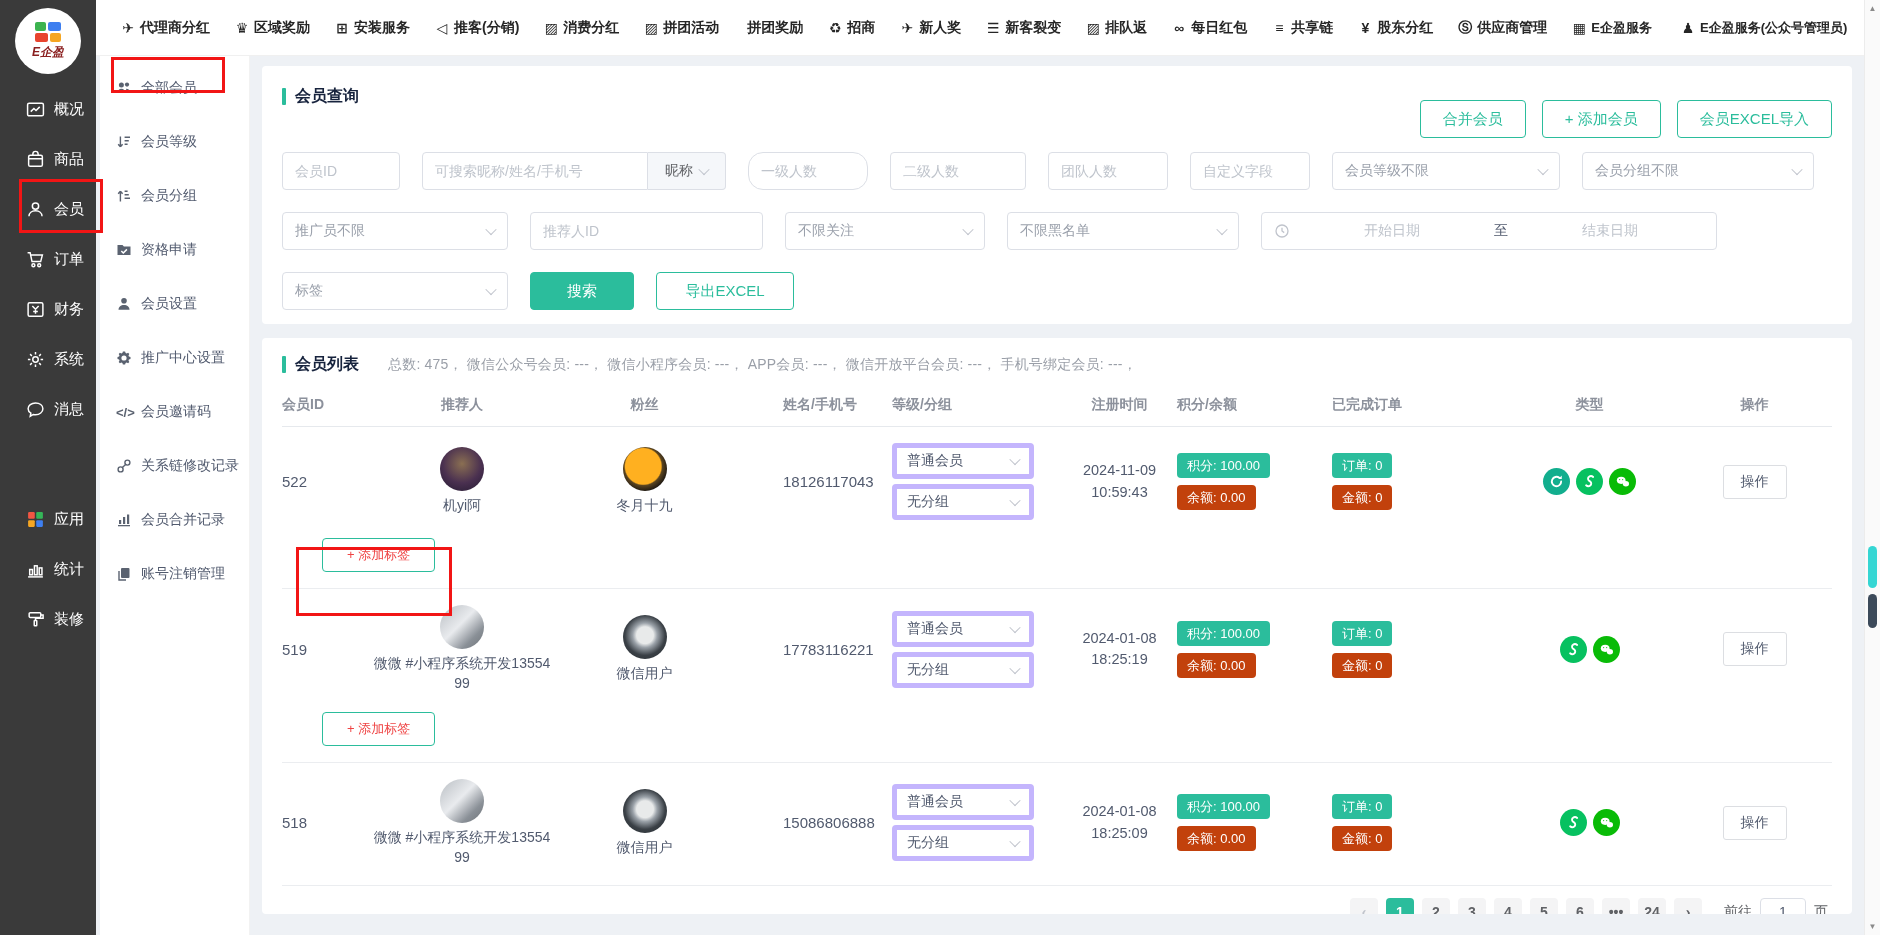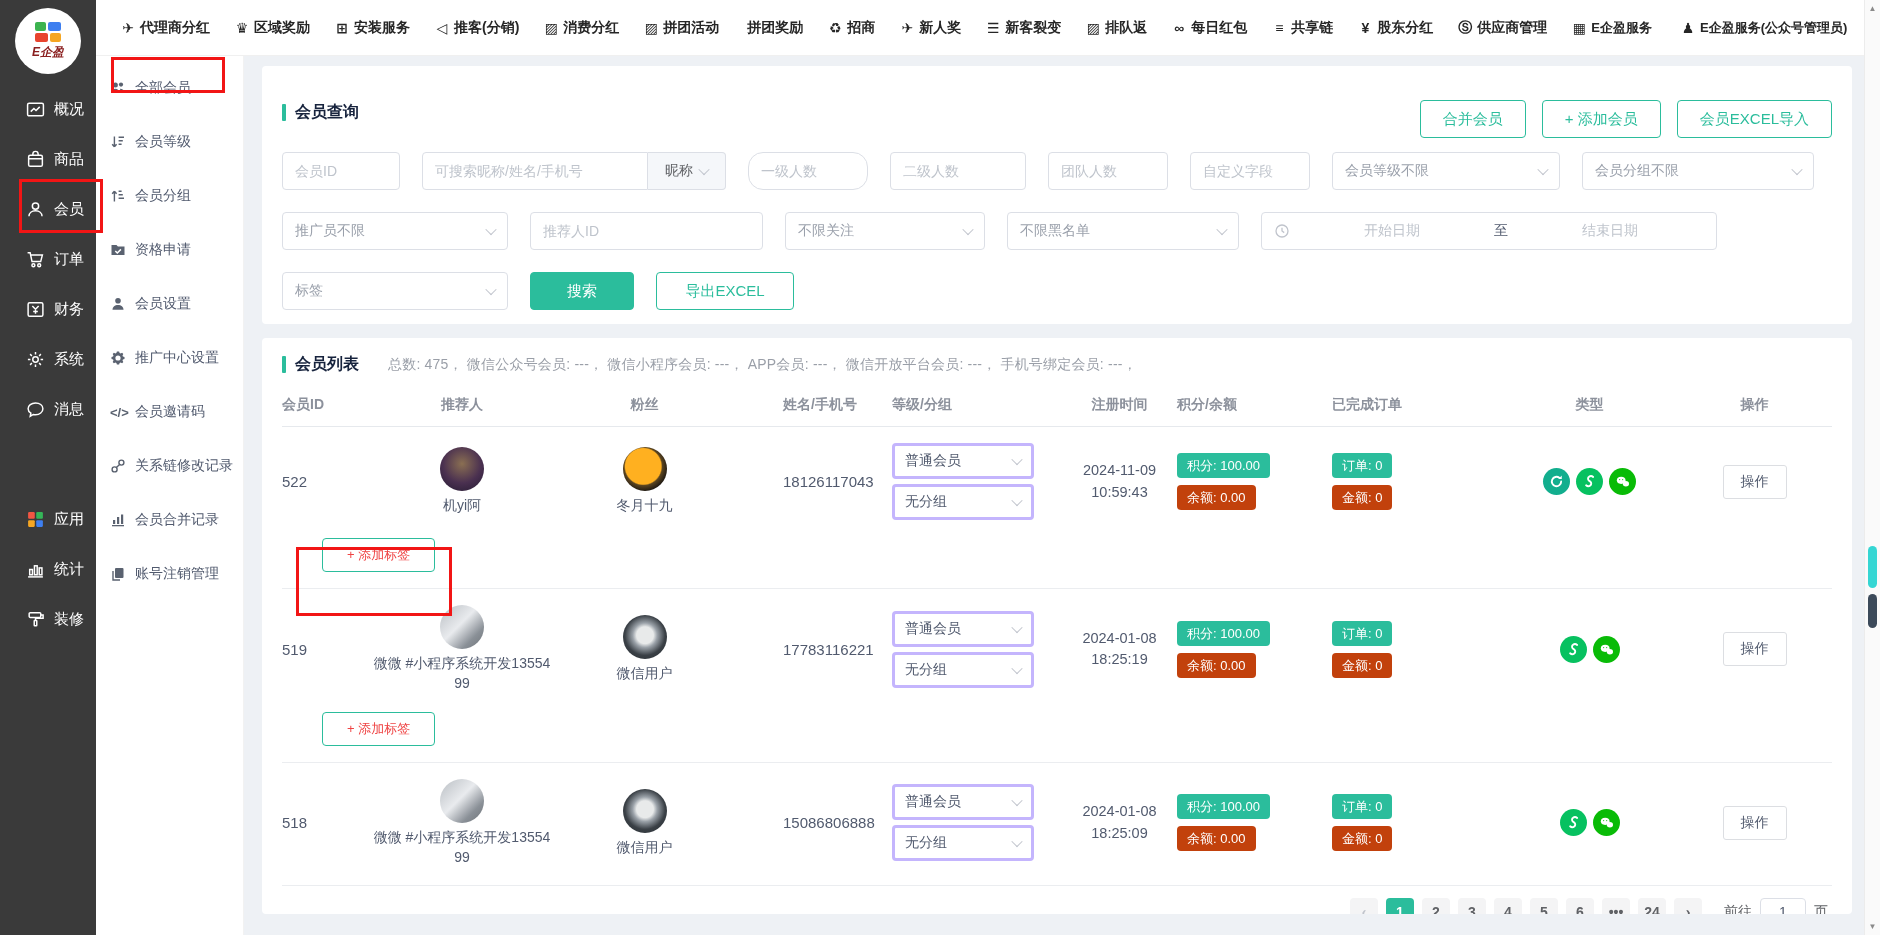--- a/index.html
+++ b/index.html
@@ -26,36 +26,36 @@
   .topbar { position:absolute; left:96px; top:0; width:1768px; height:55px; background:#fff; z-index:5;
     display:flex; align-items:center; padding:0 26px 0 24px; box-shadow:0 1px 0 #f0f0f0; }
   .nav-item { display:flex; align-items:center; gap:4px; font-size:14px; font-weight:bold; color:#262626;
     margin-right:24px; cursor:pointer; white-space:nowrap; }
   .nav-item .ng { font-size:14px; width:16px; text-align:center; }
   .nav-item .ng:empty { width:0; }
   .nav-right { margin-left:auto; display:flex; gap:28px; }
   .nav-right .nav-item { margin-right:0; font-size:13px; }
 
   
-  .sub-side { position:absolute; left:94px; top:55px; width:150px; height:880px; background:#fff; z-index:4;
+  .sub-side { position:absolute; left:100px; top:55px; width:150px; height:880px; background:#fff; z-index:4;
     border-right:1px solid #f2f2f2; padding-top:6px; }
   .sub-item { height:54px; display:flex; align-items:center; padding-left:16px; gap:9px;
     color:#515a6e; font-size:14px; cursor:pointer; white-space:nowrap; }
   .sub-item svg { width:16px; height:16px; flex:none; }
   .sub-item .tg { font-size:13px; font-weight:bold; color:#5a6270; width:16px; text-align:center; flex:none; }
 
   
   .main { position:absolute; left:246px; top:55px; width:1618px; height:880px; overflow:hidden; }
   .panel { background:#fff; border-radius:4px; }
   .panel1 { margin:11px 12px 0 16px; padding:20px 20px 14px; }
   .panel2 { margin:14px 12px 0 16px; padding:16px 20px 8px; height:576px; overflow:hidden; }
   .ptitle { display:flex; align-items:center; gap:9px; }
   .tbar { width:4px; height:17px; background:#2bbd9c; border-radius:1px; }
   .ptxt { font-size:16px; font-weight:bold; color:#17233d; }
-  .head-row { display:flex; align-items:center; }
+  .head-row { display:flex; align-items:flex-start; }
   .head-actions { margin-left:auto; display:flex; gap:16px; margin-top:14px;padding-left:20px; }
   .btn-outline { height:38px; padding:0 22px; background:#fff; border:1px solid #2bbd9c; border-radius:4px;
     color:#2bbd9c; font-size:15px; cursor:pointer; font-family:inherit; white-space:nowrap; }
   .btn-solid { height:38px; background:#2bbd9c; border:1px solid #2bbd9c; border-radius:4px;
     color:#fff; font-size:15px; cursor:pointer; font-family:inherit; }
 
   .frow { display:flex; gap:22px; margin-top:22px; align-items:center; }
   .frow.first { margin-top:14px; }
   .f-input { height:38px; border:1px solid #dcdfe6; border-radius:4px; padding:0 12px; font-size:14px;
     color:#515a6e; font-family:inherit; outline:none; }
@@ -88,21 +88,21 @@
   .cell-id { font-size:15px; color:#515a6e; }
   .avcell { display:flex; flex-direction:column; align-items:center; gap:4px; text-align:center; }
   .avatar { width:44px; height:44px; border-radius:50%; flex:none; }
   .av-ref1 { background:radial-gradient(circle at 50% 38%,#8a6f52 0%,#4a3050 55%,#221a30 100%); }
   .av-fan1 { background:radial-gradient(circle at 46% 44%,#ffb020 0% 52%,#5a4420 56%,#171310 75%); }
   .av-woman { background:linear-gradient(135deg,#b9bec3 0%,#e9ebee 45%,#8a9097 75%,#6d7378 100%); }
   .av-car { background:radial-gradient(circle at 50% 46%,#e8eaea 0% 26%,#9aa1a8 38%,#3a4046 62%,#24292e 100%); }
   .avname { font-size:14px; color:#515a6e; line-height:1.45; max-width:190px; }
   .cell-phone { font-size:15px; color:#515a6e; padding-left:56px; }
   .selstack { display:flex; flex-direction:column; gap:5px; width:142px; }
-  .mini-select { height:36px; border:3px solid #c4b5fd; border-radius:4px; background:#fff;
+  .mini-select { height:36px; border:5px solid #c4b5fd; border-radius:4px; background:#fff;
     display:flex; align-items:center; justify-content:space-between; padding:4px 10px;
     font-size:14px; color:#515a6e; cursor:pointer; }
   .timecell { text-align:center; font-size:14.5px; color:#515a6e; line-height:1.5; }
   .badgestack { display:flex; flex-direction:column; gap:7px; align-items:flex-start; }
   .badge { padding:6px 10px; border-radius:4px; color:#fff; font-size:13px; line-height:1; white-space:nowrap; }
   .b-teal { background:#2bbd9c; }
   .b-orange { background:#c2410c; }
   .typecell { display:flex; gap:6px; justify-content:center; }
   .ticon { width:27px; height:27px; border-radius:50%; display:flex; align-items:center; justify-content:center; }
   .t-open { background:#12ae8e; }

